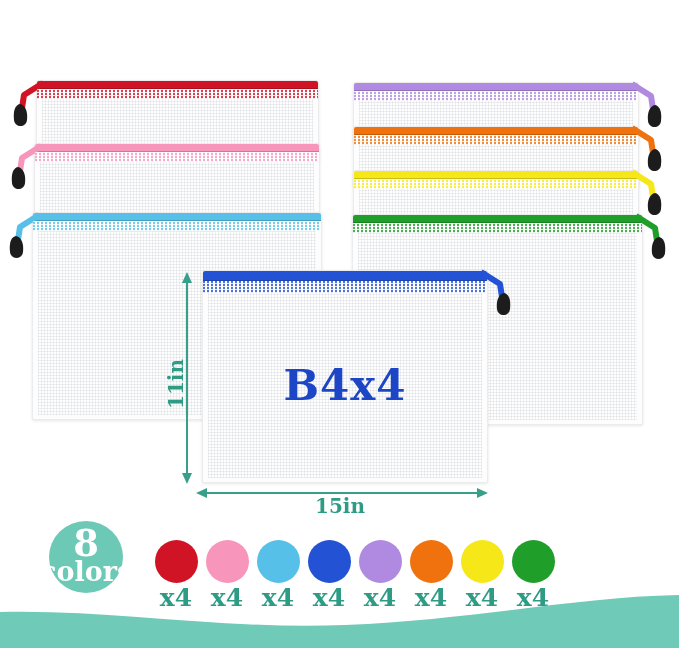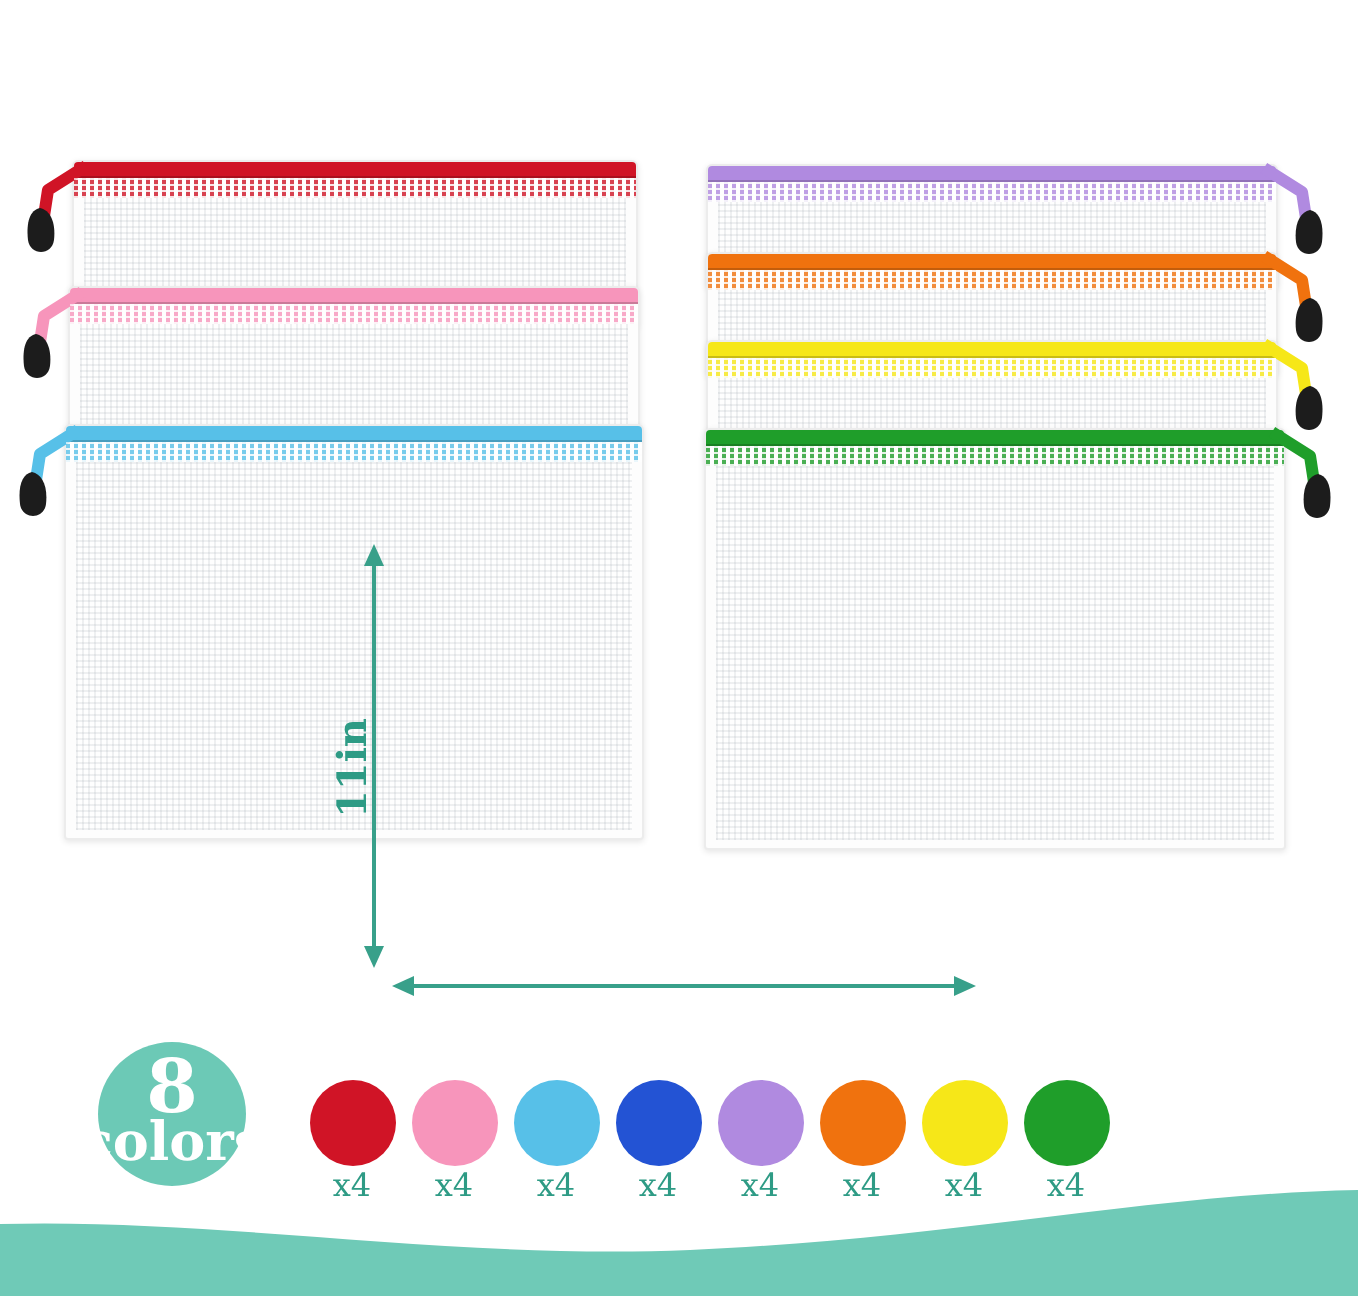--- a/index.html
+++ b/index.html
@@ -49,21 +49,21 @@
   #dim-w{left:298px;top:494px;width:84px;}
 
   
   .badge{position:absolute;left:49px;top:521px;width:74px;height:72px;border-radius:50%;
     background:var(--teal);color:#fff;display:flex;flex-direction:column;align-items:center;justify-content:center;}
   .badge .num{font-size:37px;font-weight:bold;line-height:.8;}
   .badge .word{font-size:27px;font-weight:bold;line-height:1;}
   .swatch-row{position:absolute;left:154px;top:540px;display:flex;gap:7px;}
   .swatch{width:44px;display:flex;flex-direction:column;align-items:center;}
   .swatch .dot{width:43px;height:43px;border-radius:50%;background:var(--c);}
-  .swatch .qty{margin-top:0px;font-size:16px;font-weight:normal;color:var(--teal-dark);}
+  .swatch .qty{margin-top:0px;font-size:25px;font-weight:bold;color:var(--teal-dark);}
   .wave{position:absolute;left:0;top:578px;width:679px;height:70px;}
   .wave path{fill:var(--wave);}
 </style>
 </head>
 <body>
 
 <div id="stage">
 
 
   <div class="bag pos-red" style="--c: #d01426;">
@@ -124,33 +124,43 @@
   <div class="bag pos-green" style="--c: #1f9e2a;">
     <svg class="pull right" viewBox="0 0 34 62">
       <path d="M2,5 L21,17 L23,30" fill="none" stroke="currentColor" stroke-width="6" stroke-linejoin="round"></path>
       <path d="M25,26 C30,27 32,33 31,42 C30,50 19,50 18,42 C17,33 20,27 25,26 Z" fill="#1c1c1c"></path>
     </svg>
     <div class="bar"></div>
     <div class="tape"></div>
     <div class="body"></div>
   </div>
 
+  <div class="bag pos-center" style="--c: #2353d4;">
+    <svg class="pull right" viewBox="0 0 34 62">
+      <path d="M2,5 L21,17 L23,30" fill="none" stroke="currentColor" stroke-width="6" stroke-linejoin="round"></path>
+      <path d="M25,26 C30,27 32,33 31,42 C30,50 19,50 18,42 C17,33 20,27 25,26 Z" fill="#1c1c1c"></path>
+    </svg>
+    <div class="bar"></div>
+    <div class="tape"></div>
+    <div class="body size-label">B4x4</div>
+  </div>
 
   <svg class="dim-svg" style="left:179px;top:272px;" width="16" height="212">
     <line x1="8" y1="9" x2="8" y2="203"></line>
     <polygon points="8,0 3,11 13,11"></polygon>
     <polygon points="8,212 3,201 13,201"></polygon>
   </svg>
   <div class="dim-label" id="dim-h">11in</div>
 
   <svg class="dim-svg" style="left:196px;top:485px;" width="292" height="16">
     <line x1="9" y1="8" x2="283" y2="8"></line>
     <polygon points="0,8 11,3 11,13"></polygon>
     <polygon points="292,8 281,3 281,13"></polygon>
   </svg>
+  <div class="dim-label" id="dim-w">15in</div>
 
   <div class="badge">
     <span class="num">8</span>
     <span class="word">colors</span>
   </div>
 
   <div class="swatch-row">
     <div class="swatch" style="--c: #d01426;">
       <div class="dot"></div>
       <span class="qty">x4</span>

